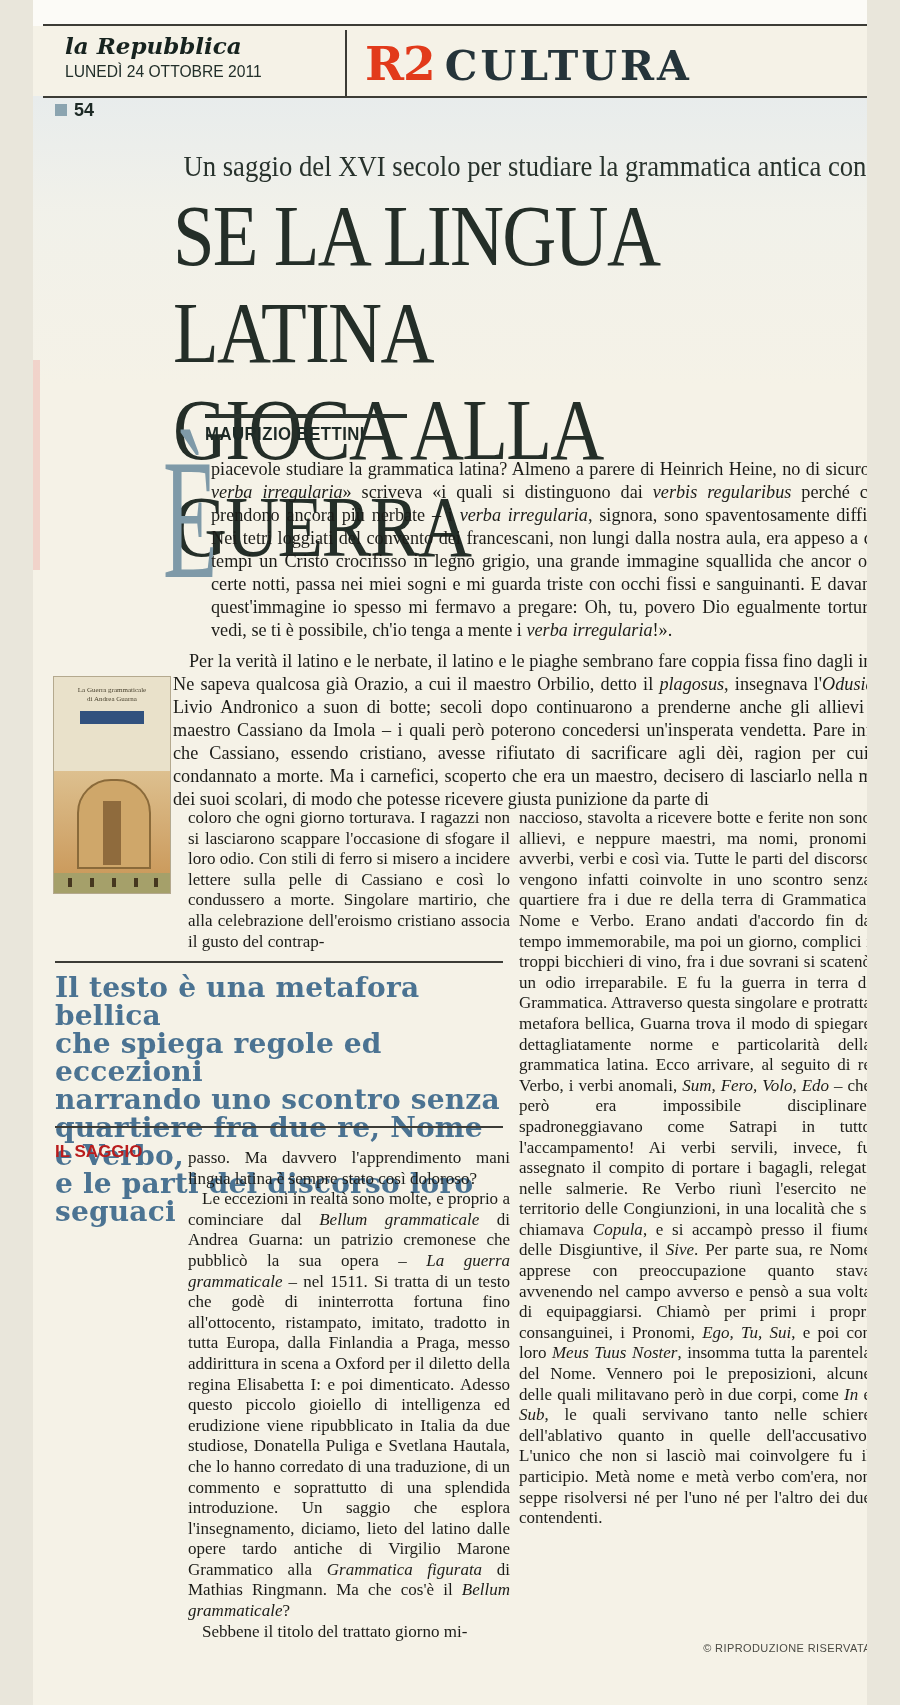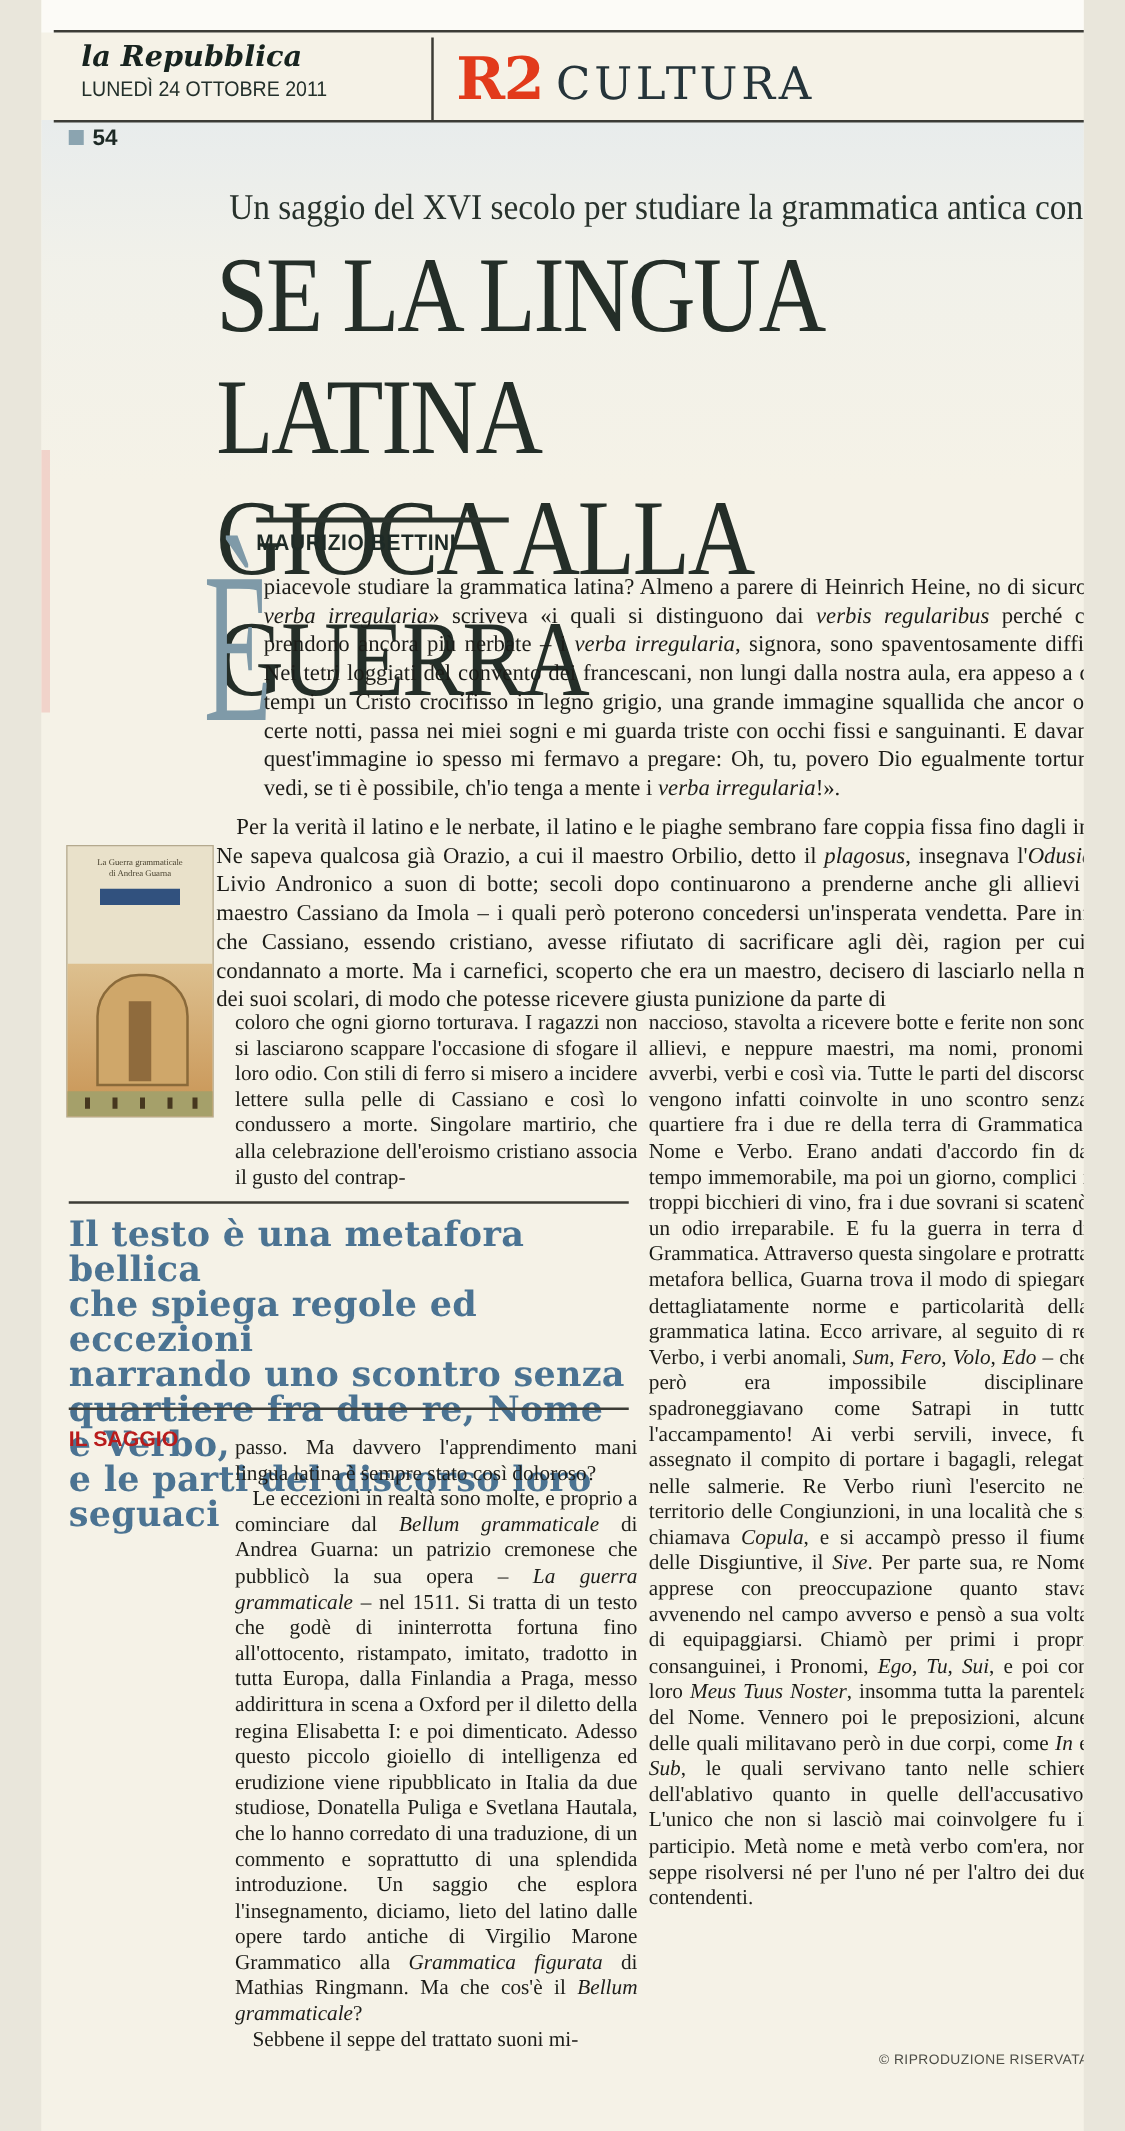--- a/index.html
+++ b/index.html
@@ -14,21 +14,21 @@
   .rule{background:#3c3c36;}
   
   .masthead{font-family:"DejaVu Serif",serif;font-weight:bold;font-style:italic;
             font-size:23px;color:#17231f;}
   .dateline{font-family:"Liberation Sans",sans-serif;font-size:17px;color:#222f2a;
             transform:scaleX(.92);transform-origin:left;white-space:nowrap;}
   .pagenum{font-family:"Liberation Sans",sans-serif;font-weight:bold;font-size:18px;color:#1d2925;}
   .pagenum-sq{display:inline-block;width:12px;height:12px;background:#8ba4b0;margin-right:7px;}
   .r2{font-family:"DejaVu Serif",serif;font-weight:bold;font-size:47px;line-height:1;
       letter-spacing:-1px;}
-  .cultura{font-family:"DejaVu Serif",serif;font-weight:normal;font-size:36px;line-height:1;
+  .cultura{font-family:"DejaVu Serif",serif;font-weight:bold;font-size:41px;line-height:1;
       letter-spacing:3px;margin-left:10px;}
   .vdiv{width:2px;background:#3c3c36;}
   
   .kicker{width:760px;text-align:center;font-size:29px;color:#28322c;
           transform:scaleX(.92);transform-origin:center;white-space:nowrap;}
   .headline{font-size:86px;line-height:97px;letter-spacing:-2px;color:#242e28;
             white-space:pre-line;transform:scaleX(.87);transform-origin:left top;}
   .byline-rule{width:202px;height:4px;background:#2a332d;}
   .byline{font-family:"Liberation Sans",sans-serif;font-size:18px;font-weight:bold;
           letter-spacing:.5px;color:#1e2a26;transform:scaleX(.93);transform-origin:left;}
@@ -121,18 +121,18 @@
 e le parti del discorso loro seguaci</div>
   <div class="abs rule" style="left:22px;top:1126px;width:448px;height:2px;"></div>
 
   <div class="abs" style="left:22px;top:1142px;width:128px;">
     <div class="sb-label">IL SAGGIO</div>
   </div>
 
   <div class="abs col" style="left:155px;top:1148px;width:322px;">
     <p>passo. Ma davvero l'apprendimento mani lingua latina è sempre stato così doloroso?</p>
     <p class="indent">Le eccezioni in realtà sono molte, e proprio a cominciare dal <i>Bellum grammaticale</i> di Andrea Guarna: un patrizio cremonese che pubblicò la sua opera – <i>La guerra grammaticale</i> – nel 1511. Si tratta di un testo che godè di ininterrotta fortuna fino all'ottocento, ristampato, imitato, tradotto in tutta Europa, dalla Finlandia a Praga, messo addirittura in scena a Oxford per il diletto della regina Elisabetta I: e poi dimenticato. Adesso questo piccolo gioiello di intelligenza ed erudizione viene ripubblicato in Italia da due studiose, Donatella Puliga e Svetlana Hautala, che lo hanno corredato di una traduzione, di un commento e soprattutto di una splendida introduzione. Un saggio che esplora l'insegnamento, diciamo, lieto del latino dalle opere tardo antiche di Virgilio Marone Grammatico alla <i>Grammatica figurata</i> di Mathias Ringmann. Ma che cos'è il <i>Bellum grammaticale</i>?</p>
-    <p class="indent">Sebbene il seppe del trattato suoni mi-</p>
+    <p class="indent">Sebbene il titolo del trattato giorno mi-</p>
   </div>
 
   <div class="abs copyright" style="left:486px;top:1642px;width:352px;text-align:right;">© RIPRODUZIONE RISERVATA</div>
 
 </div>
 
 </body></html>

